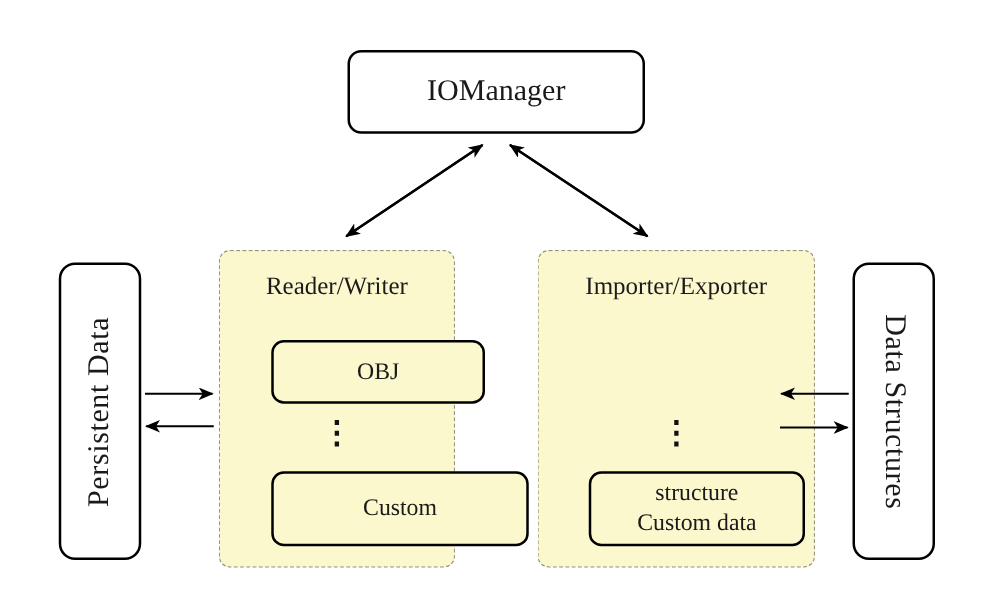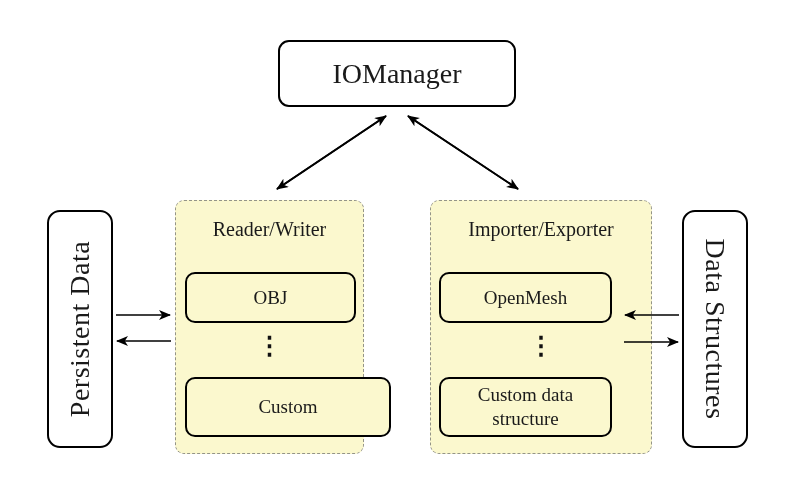--- a/index.html
+++ b/index.html
@@ -18,21 +18,21 @@
   
   .node {
     position: absolute;
     background: var(--node-fill, #ffffff);
     border: 2.5px solid var(--node-border, #000000);
     border-radius: 11px;
     display: flex;
     align-items: center;
     justify-content: center;
     box-sizing: border-box;
-    font-size: 28px;
+    font-size: 24px;
     color: #1a1a1a;
   }
   .node-io { left: 278px; top: 40px; width: 238px; height: 67px; }
   .node-side { border-radius: 13px; }
   .node-persistent { left: 47px; top: 210px; width: 66px; height: 238px; }
   .node-datastruct { left: 682px; top: 210px; width: 66px; height: 238px; }
   .vtext { white-space: nowrap; letter-spacing: 0.5px; }
   .rot-ccw { transform: rotate(-90deg); }
   .rot-cw  { transform: rotate(90deg); }
 
@@ -60,20 +60,21 @@
     border-radius: 10px;
     box-sizing: border-box;
     display: flex;
     flex-direction: column;
     align-items: center;
     justify-content: center;
     font-size: 19px;
     line-height: 1.25;
     color: #1a1a1a;
     text-align: center;
+    margin-left: 32px;
   }
   .item-top    { left: 9px;  top: 71px;  width: 171px; height: 51px; }
   .item-bottom { left: 9px;  top: 176px; width: 206px; height: 60px; }
   .panel-right .item-top, .panel-right .item-bottom { left: 8px; width: 173px; }
   .ellipsis {
     position: absolute;
     left: 0; right: 0; top: 130px;
     text-align: center;
     font-size: 25px;
     font-weight: bold;
@@ -113,27 +114,24 @@
       <span>OBJ</span>
     </div>
     <div class="ellipsis">⋮</div>
     <div class="item item-bottom">
       <span>Custom</span>
     </div>
   </div>
 
   <div class="panel panel-right">
     <div class="panel-title">Importer/Exporter</div>
-    <div class="item item-top">
-      <span>OpenMesh</span>
-    </div>
     <div class="ellipsis">⋮</div>
     <div class="item item-bottom">
+      <span>structure</span>
       <span>Custom data</span>
-      <span>structure</span>
     </div>
   </div>
 
   <svg class="edges" viewBox="0 0 800 489" xmlns="http://www.w3.org/2000/svg">
     <defs>
       <marker id="ah" markerUnits="userSpaceOnUse" markerWidth="14" markerHeight="12" refX="11" refY="5" orient="auto">
         <path class="head" d="M0,0 L12,5 L0,10 L3.2,5 Z"></path>
       </marker>
     </defs>
 

